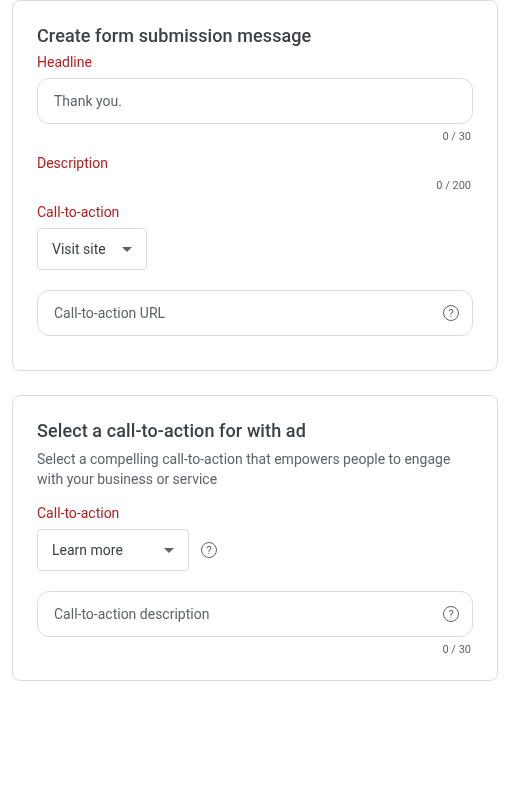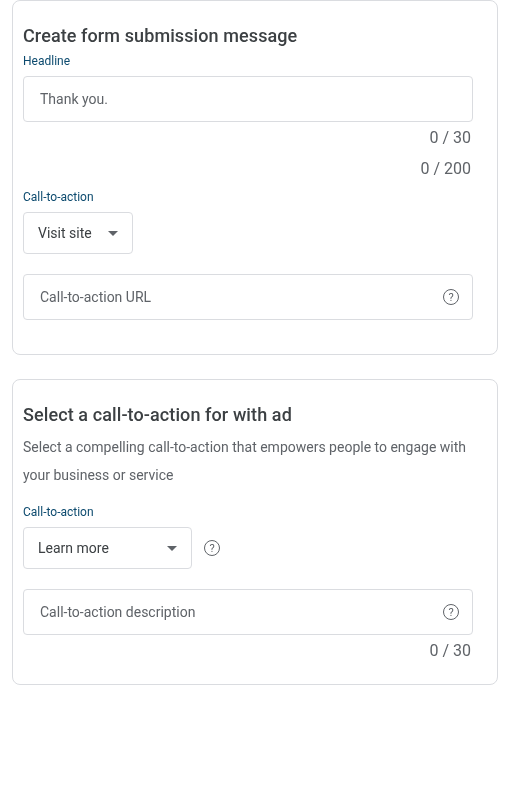--- a/index.html
+++ b/index.html
@@ -5,77 +5,77 @@
     * { box-sizing: border-box; margin: 0; padding: 0; }
     body {
       font-family: 'Google Sans', Roboto, Arial, sans-serif;
       background: #fff;
       width: 510px;
       padding: 0;
     }
     .card {
       border: 1px solid #dadce0;
       border-radius: 8px;
-      padding: 24px 24px 24px 10px;
+      padding: 24px 24px 24px 24px;
       margin: 0 12px 24px 12px;
     }
     .card-title {
       font-size: 18px;
       font-weight: 500;
       color: #3c4043;
       letter-spacing: 0.1px;
       margin-bottom: 8px;
     }
     .card-subtitle {
       font-size: 14px;
       color: #5f6368;
-      line-height: 28px;
+      line-height: 20px;
       margin-bottom: 16px;
     }
     .field-label {
-      font-size: 12px;
-      color: #0c4a6e;
+      font-size: 14px;
+      color: #b91c1c;
       margin-bottom: 8px;
       margin-top: 4px;
     }
     .text-input {
       width: 100%;
       border: 1px solid #dadce0;
-      border-radius: 4px;
+      border-radius: 12px;
       padding: 14px 16px;
       font-size: 14px;
       color: #3c4043;
       outline: none;
       font-family: inherit;
     }
     .text-input::placeholder {
       color: #5f6368;
     }
     .counter {
-      font-size: 16px;
+      font-size: 11px;
       color: #5f6368;
       text-align: right;
       margin-top: 6px;
       margin-bottom: 12px;
       padding-right: 2px;
     }
     .select-box {
       display: inline-flex;
       align-items: center;
       border: 1px solid #dadce0;
       border-radius: 4px;
       padding: 12px 14px;
       font-size: 14px;
       color: #3c4043;
       cursor: pointer;
       gap: 16px;
       margin-bottom: 20px;
     }
     .select-box-wide {
-      width: 169px;
+      width: 152px;
       justify-content: space-between;
     }
     .select-row {
       display: flex;
       align-items: center;
       gap: 12px;
     }
     .dropdown-arrow {
       width: 0;
       height: 0;
@@ -116,20 +116,21 @@
 </head>
 <body>
 
 <div class="card">
   <div class="card-title">Create form submission message</div>
 
   <div class="field-label">Headline</div>
   <input type="text" class="text-input" placeholder="Thank you." style="">
   <div class="counter">0 / 30</div>
 
+  <div class="field-label">Description</div>
   <div class="counter">0 / 200</div>
 
   <div class="field-label">Call-to-action</div>
   <div class="select-box">
     <span>Visit site</span>
     <span class="dropdown-arrow"></span>
   </div>
 
   <div class="input-with-icon mb-cta">
     <input type="text" class="text-input" placeholder="Call-to-action URL" style="">

